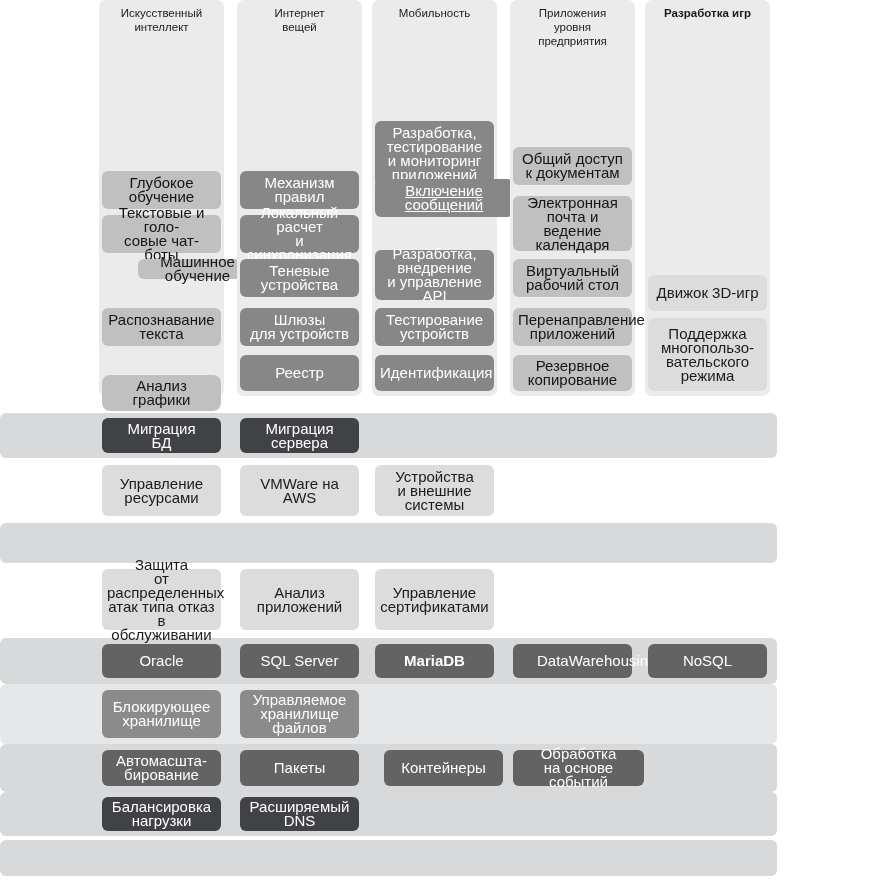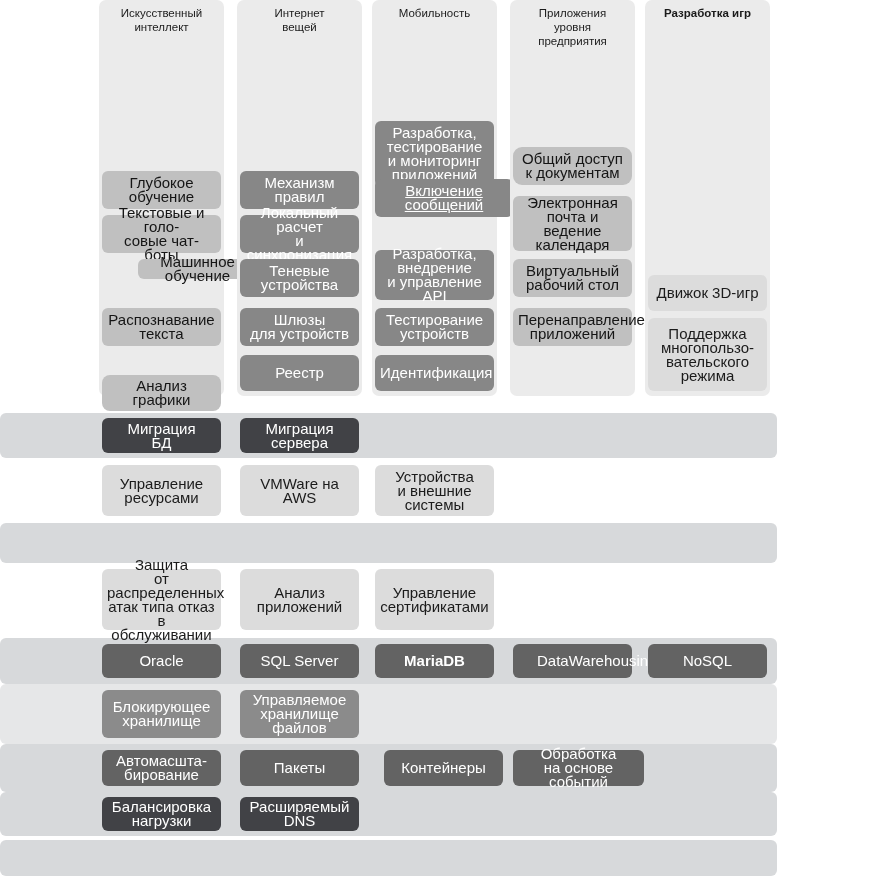--- a/index.html
+++ b/index.html
@@ -140,32 +140,35 @@
     </div>
     <div class="chip tone-mid" style="left: 375px; top: 308px; width: 119px; height: 38px;">
       <span>Тестирование<br>устройств</span>
     </div>
     <div class="chip tone-mid" style="left: 375px; top: 355px; width: 119px; height: 36px;">
       <span>Идентификация</span>
     </div>
     <div class="col" style="left: 510px; width: 125px; height: 396px;">
       <div class="col-title">Приложения<br>уровня<br>предприятия</div>
     </div>
-    <div class="chip tone-light" style="left: 513px; top: 147px; width: 119px; height: 38px; border-radius: 9px;">
+    <div class="chip tone-light" style="left: 513px; top: 147px; width: 119px; height: 38px;">
       <span>Общий доступ<br>к документам</span>
     </div>
     <div class="chip tone-light" style="left: 513px; top: 196px; width: 119px; height: 55px;">
       <span>Электронная<br>почта и ведение<br>календаря</span>
     </div>
     <div class="chip tone-light" style="left: 513px; top: 259px; width: 119px; height: 38px;">
       <span>Виртуальный<br>рабочий стол</span>
     </div>
     <div class="chip tone-light" style="left: 513px; top: 308px; width: 119px; height: 38px;">
       <span>Перенаправление<br>приложений</span>
     </div>
+    <div class="chip tone-light" style="left: 513px; top: 355px; width: 119px; height: 36px;">
+      <span>Резервное<br>копирование</span>
+    </div>
     <div class="col" style="left: 645px; width: 125px; height: 396px; font-weight: bold;">
       <div class="col-title">Разработка игр</div>
     </div>
     <div class="chip tone-pale" style="left: 648px; top: 275px; width: 119px; height: 36px;">
       <span>Движок 3D-игр</span>
     </div>
     <div class="chip tone-pale" style="left: 648px; top: 318px; width: 119px; height: 73px;">
       <span>Поддержка<br>многопользо-<br>вательского<br>режима</span>
     </div>
     <div class="chip tone-darker" style="left: 102px; top: 418px; width: 119px; height: 35px;">

